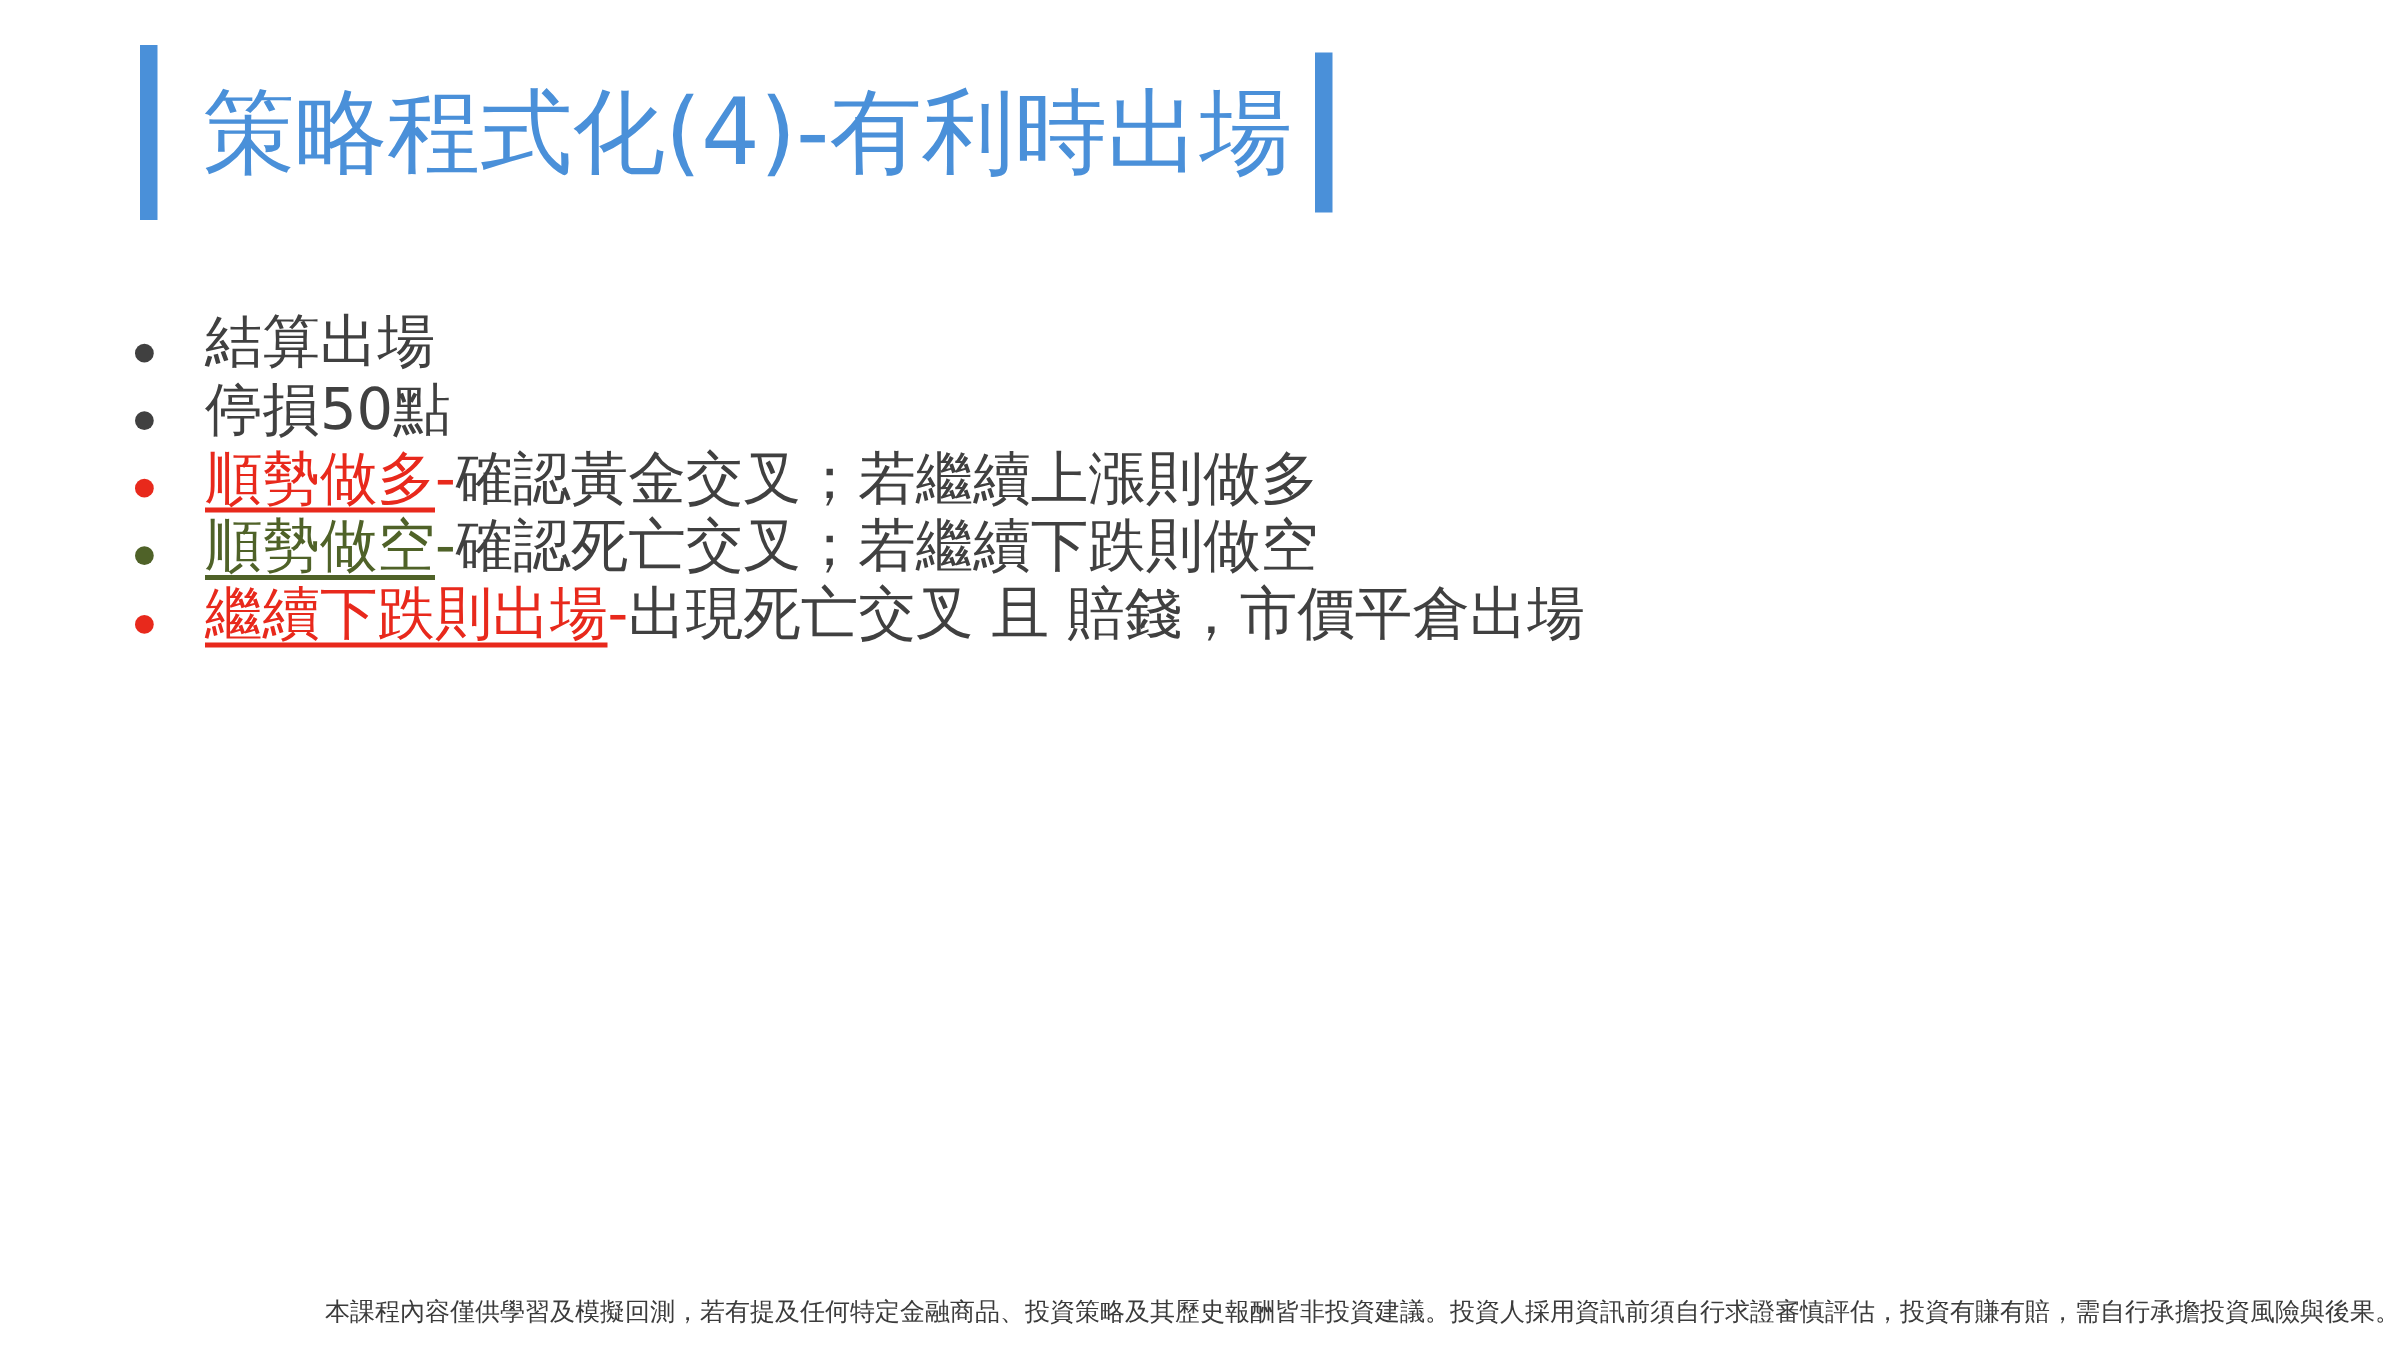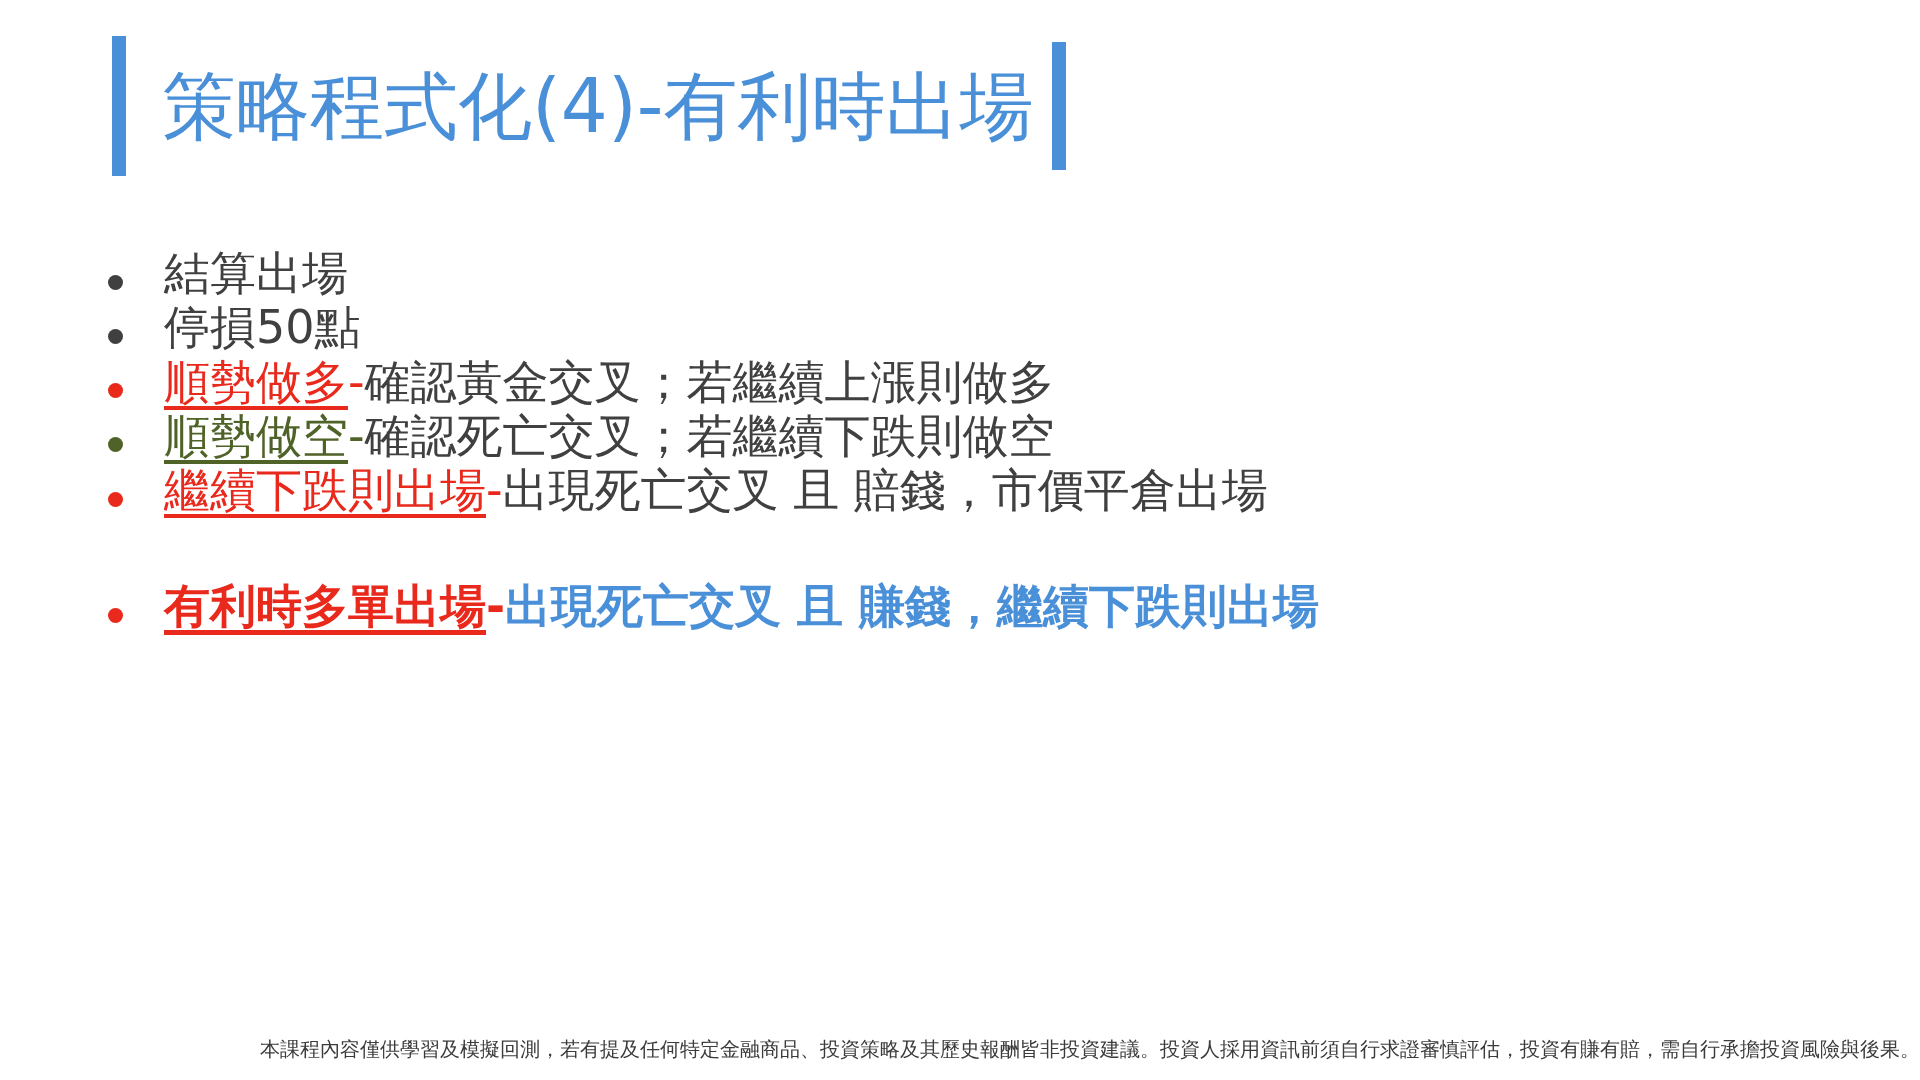--- a/index.html
+++ b/index.html
@@ -136,20 +136,16 @@
       </div>
       <div class="bullet-row">
         <div class="bullet-dot" style="color: rgb(79, 98, 40);"></div>
         <div class="bullet-text"><span class="lead" style="color: rgb(79, 98, 40);">順勢做空</span><span class="tail" style="color: rgb(79, 98, 40);">-</span><span class="tail" style="color: rgb(64, 64, 64);">確認死亡交叉；若繼續下跌則做空</span></div>
       </div>
       <div class="bullet-row">
         <div class="bullet-dot" style="color: rgb(232, 41, 28);"></div>
         <div class="bullet-text"><span class="lead" style="color: rgb(232, 41, 28);">繼續下跌則出場</span><span class="tail" style="color: rgb(232, 41, 28);">-</span><span class="tail" style="color: rgb(64, 64, 64);">出現死亡交叉 且 賠錢，市價平倉出場</span></div>
       </div>
       <div class="spacer-row"></div>
-      <div class="bullet-row">
-        <div class="bullet-dot" style="color: rgb(232, 41, 28);"></div>
-        <div class="bullet-text"><span class="lead bold" style="color: rgb(232, 41, 28);">有利時多單出場</span><span class="tail bold" style="color: rgb(232, 41, 28);">-</span><span class="tail bold" style="color: rgb(74, 144, 217);">出現死亡交叉 且 賺錢，繼續下跌則出場</span></div>
-      </div>
     </div>
 </div>
 
 <div class="footer">本課程內容僅供學習及模擬回測，若有提及任何特定金融商品、投資策略及其歷史報酬皆非投資建議。投資人採用資訊前須自行求證審慎評估，投資有賺有賠，需自行承擔投資風險與後果。</div>
 
 </body></html>

